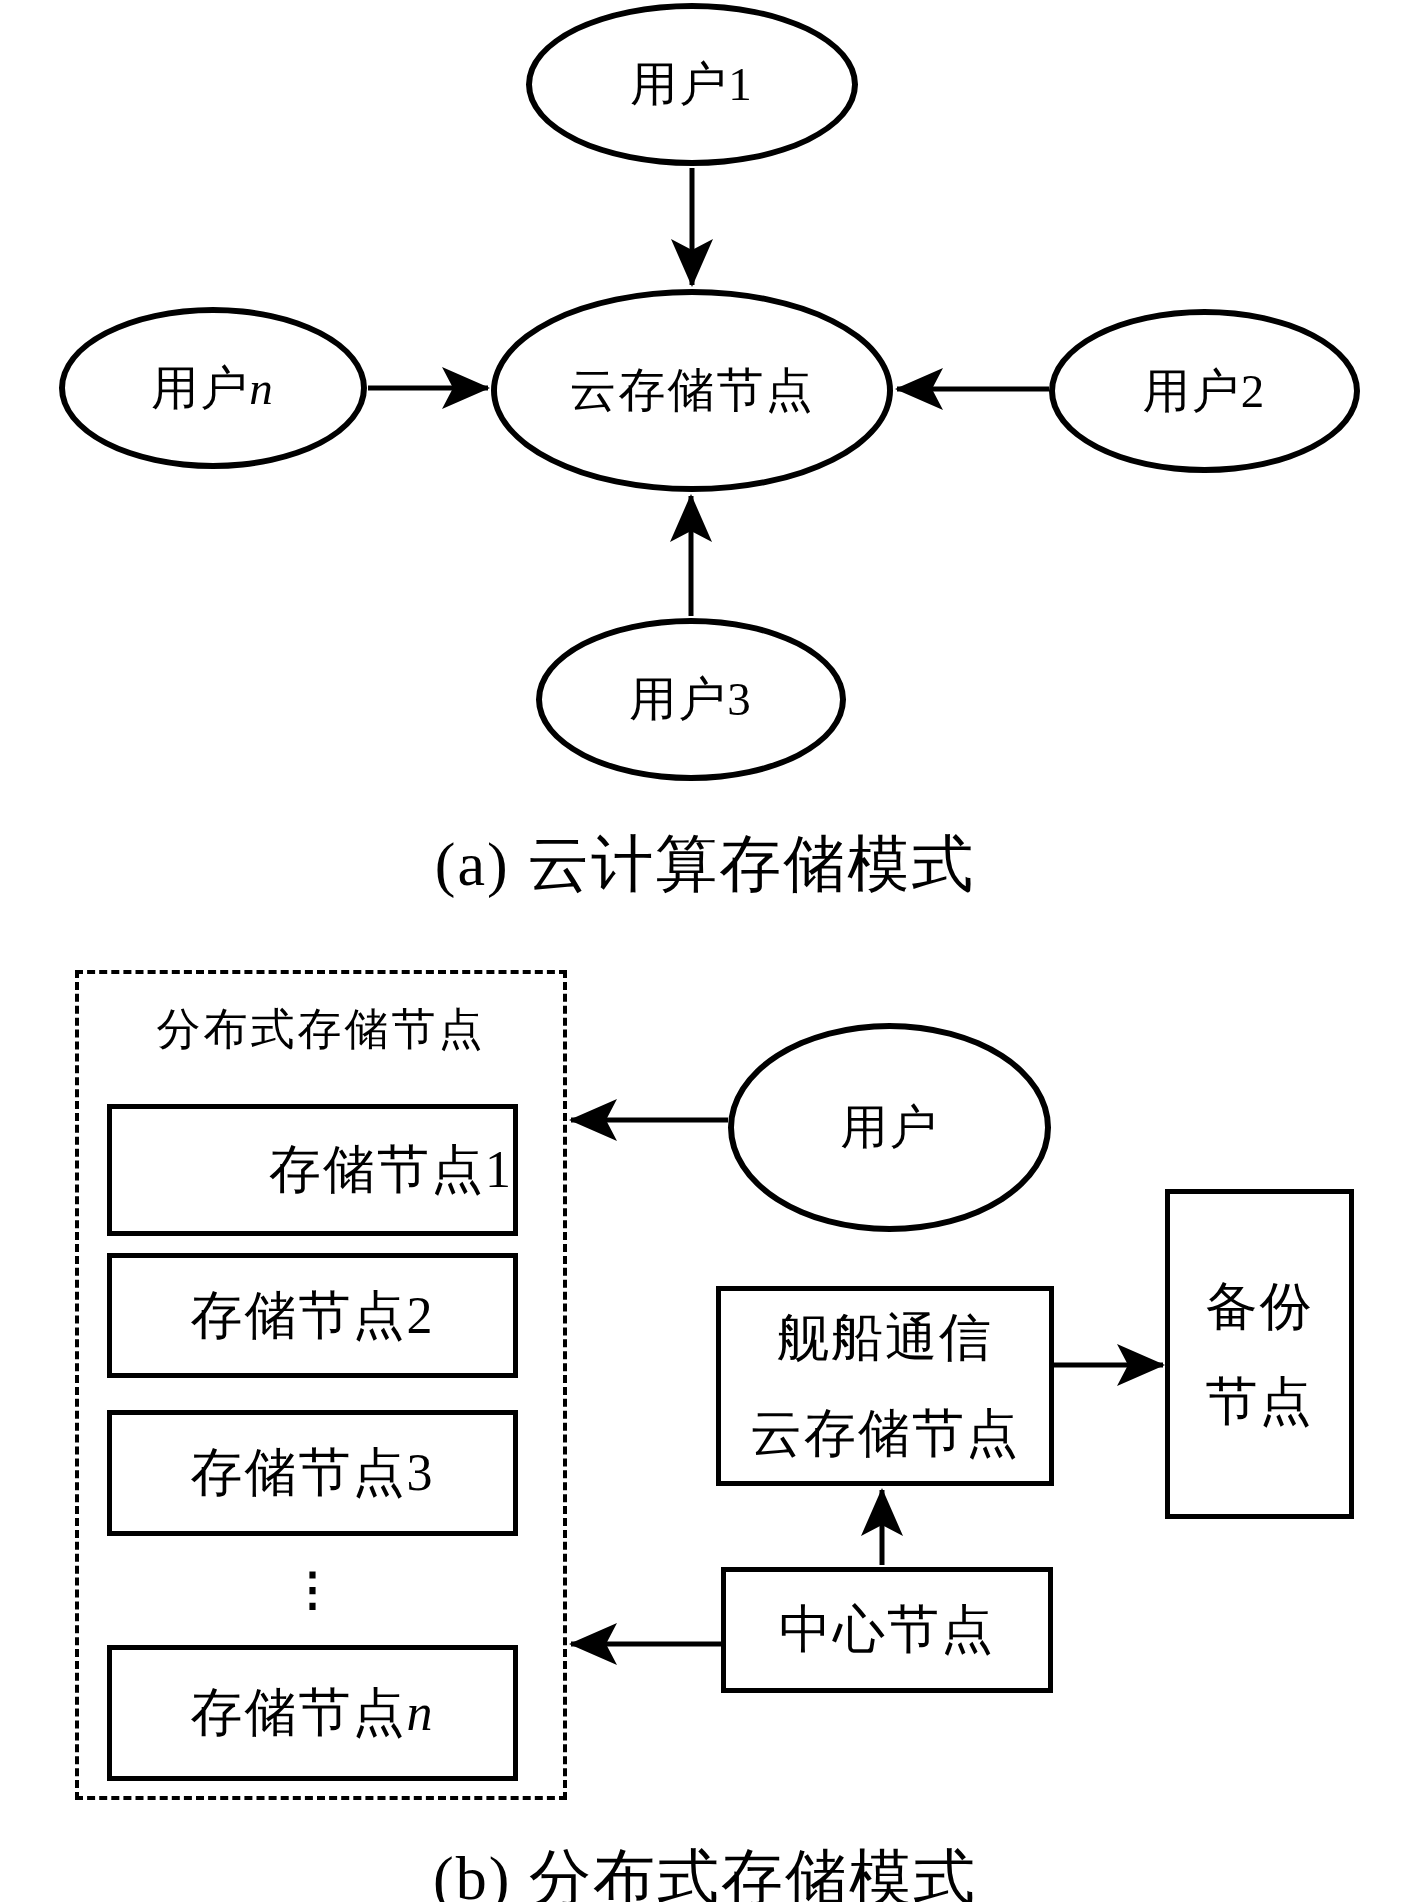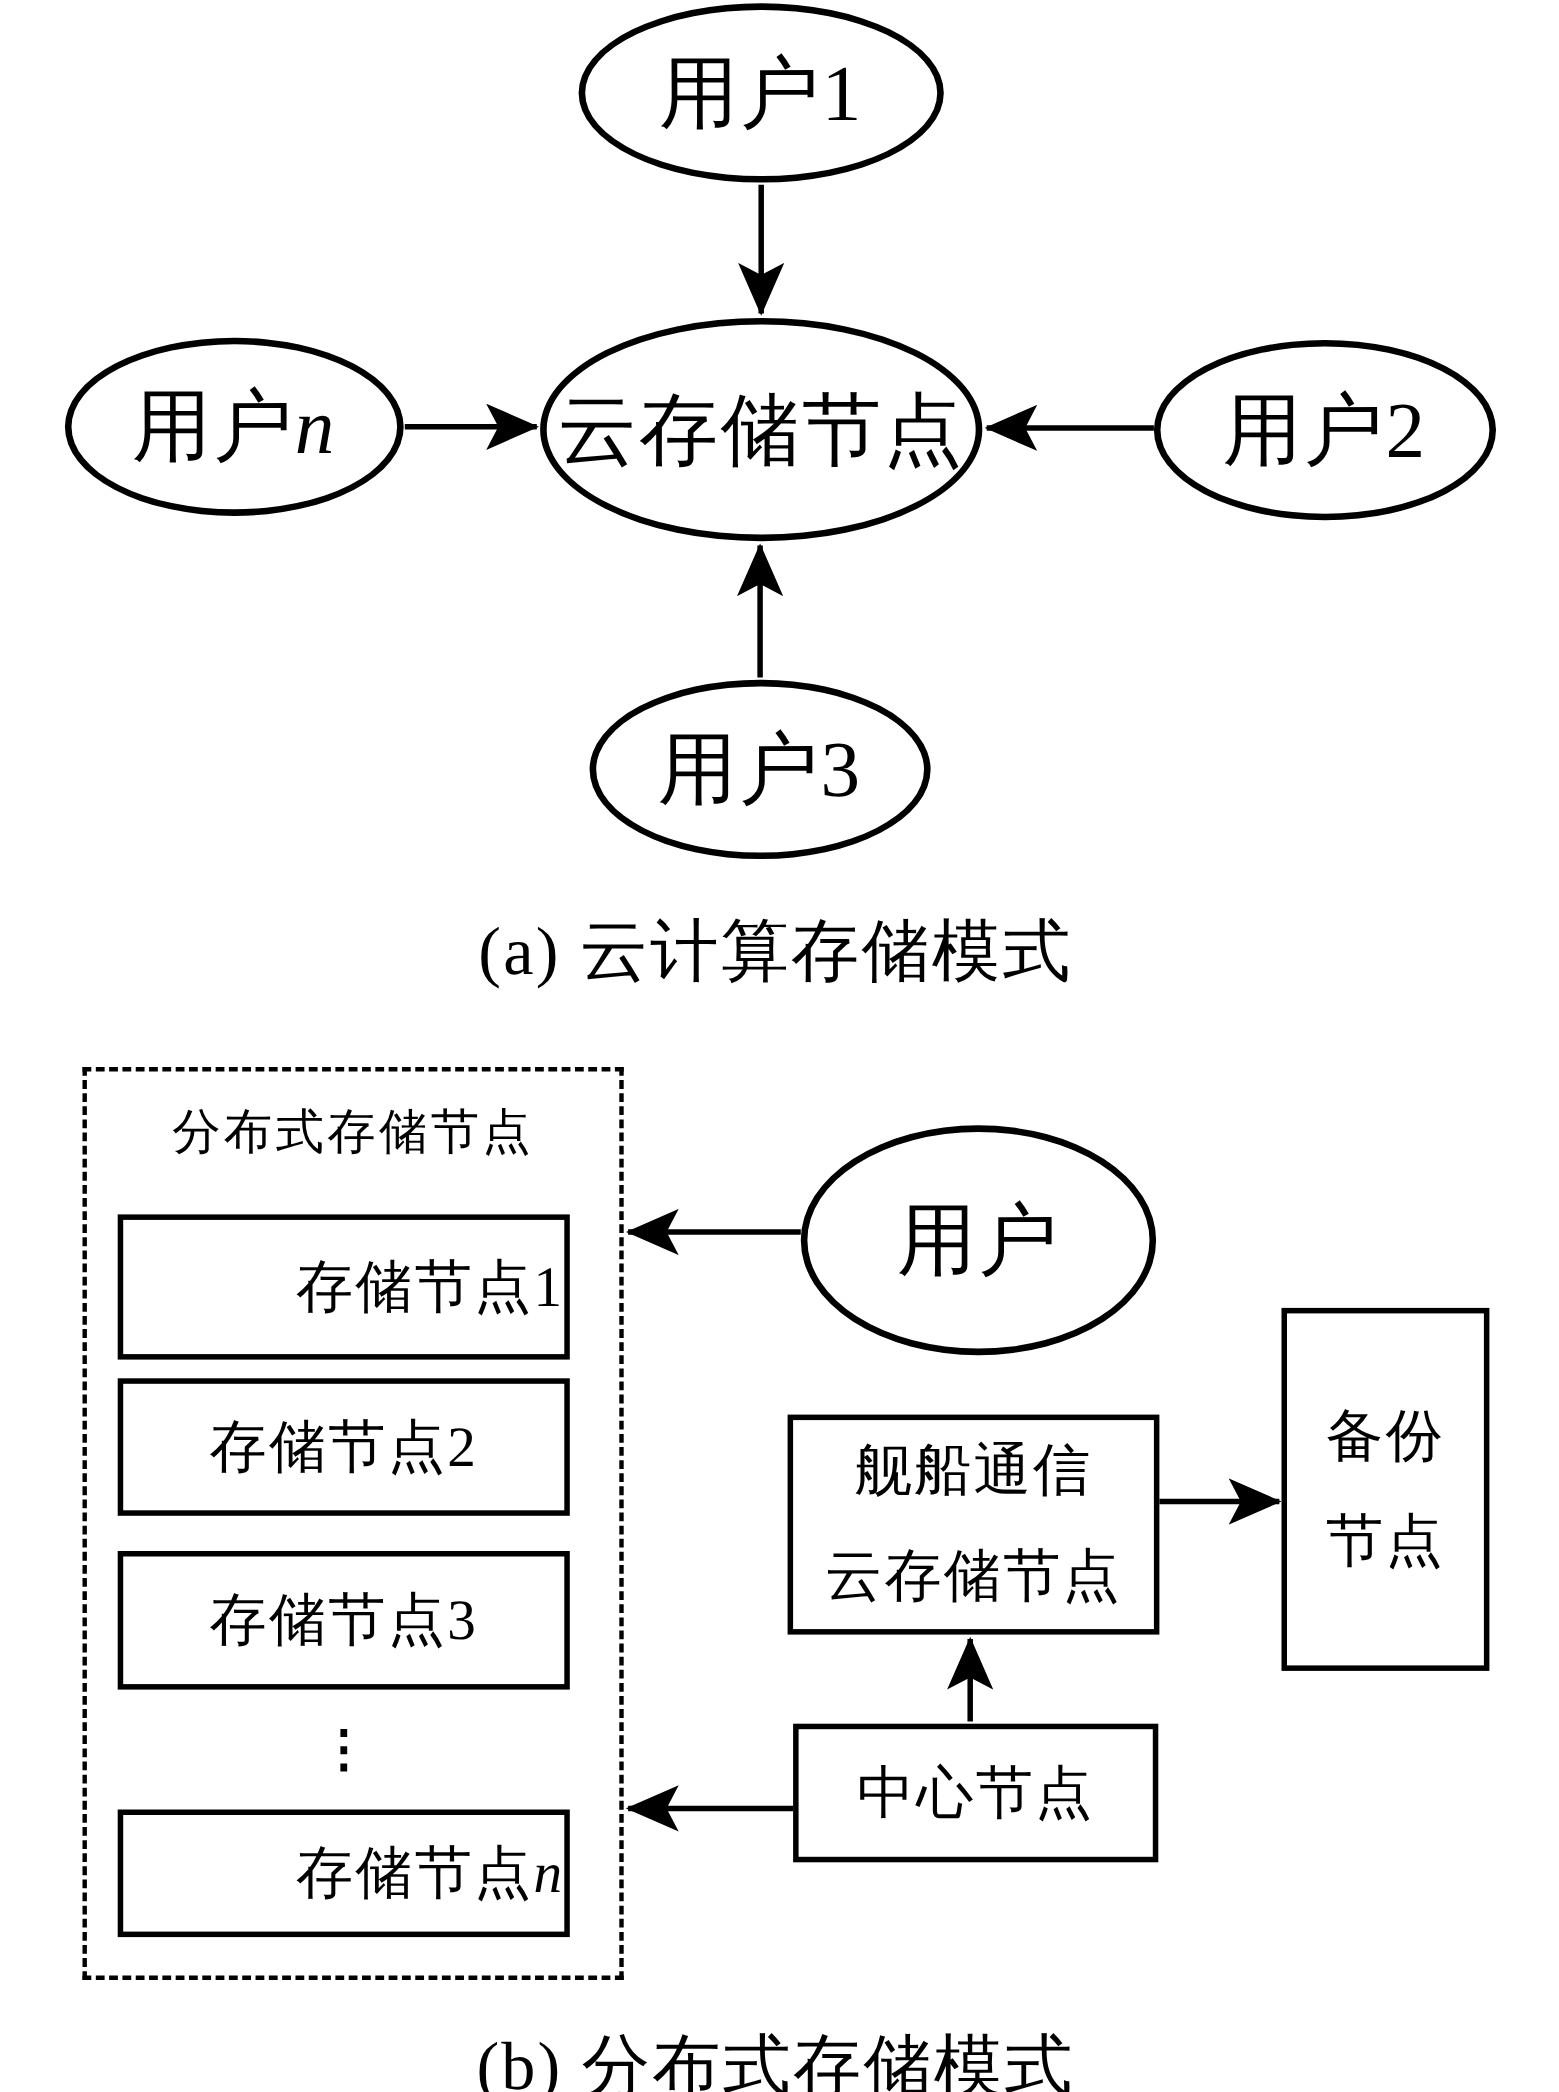--- a/index.html
+++ b/index.html
@@ -9,21 +9,21 @@
     background:#ffffff;
     font-family:"Liberation Serif","DejaVu Serif",serif;
     color:#000;
     overflow:hidden;
   }
   .abs{position:absolute;box-sizing:border-box;}
   .ellipse{
     border:6px solid #000;
     border-radius:50%;
     display:flex;align-items:center;justify-content:center;
-    font-size:72px;letter-spacing:2px;
+    font-size:47px;letter-spacing:2px;
     background:#fff;
     text-align:center;
   }
   .rectbox{
     border:5px solid #000;
     display:flex;align-items:center;justify-content:center;
     font-size:52px;letter-spacing:2px;
     background:#fff;
     text-align:center;
   }
@@ -86,21 +86,21 @@
   <div class="abs rectbox" style="left:107px;top:1253px;width:411px;height:125px;">
     <span>存储节点2</span>
   </div>
 
   <div class="abs rectbox" style="left:107px;top:1410px;width:411px;height:126px;">
     <span>存储节点3</span>
   </div>
 
   <div class="abs dots" style="left:107px;top:1548px;width:411px;height:84px;">⋮</div>
 
-  <div class="abs rectbox" style="left:107px;top:1645px;width:411px;height:116px;justify-content:flex-end;">
+  <div class="abs rectbox" style="left:107px;top:1645px;width:411px;height:136px;">
     <span><span>存储节点</span><span class="ital">n</span></span>
   </div>
 
   <div class="abs ellipse" style="left:728px;top:1023px;width:323px;height:209px;">
     <span>用户</span>
   </div>
 
   <div class="abs rectbox twoline" style="left:716px;top:1286px;width:338px;height:200px;gap:20px;">
     <span>舰船通信</span>
     <span>云存储节点</span>

